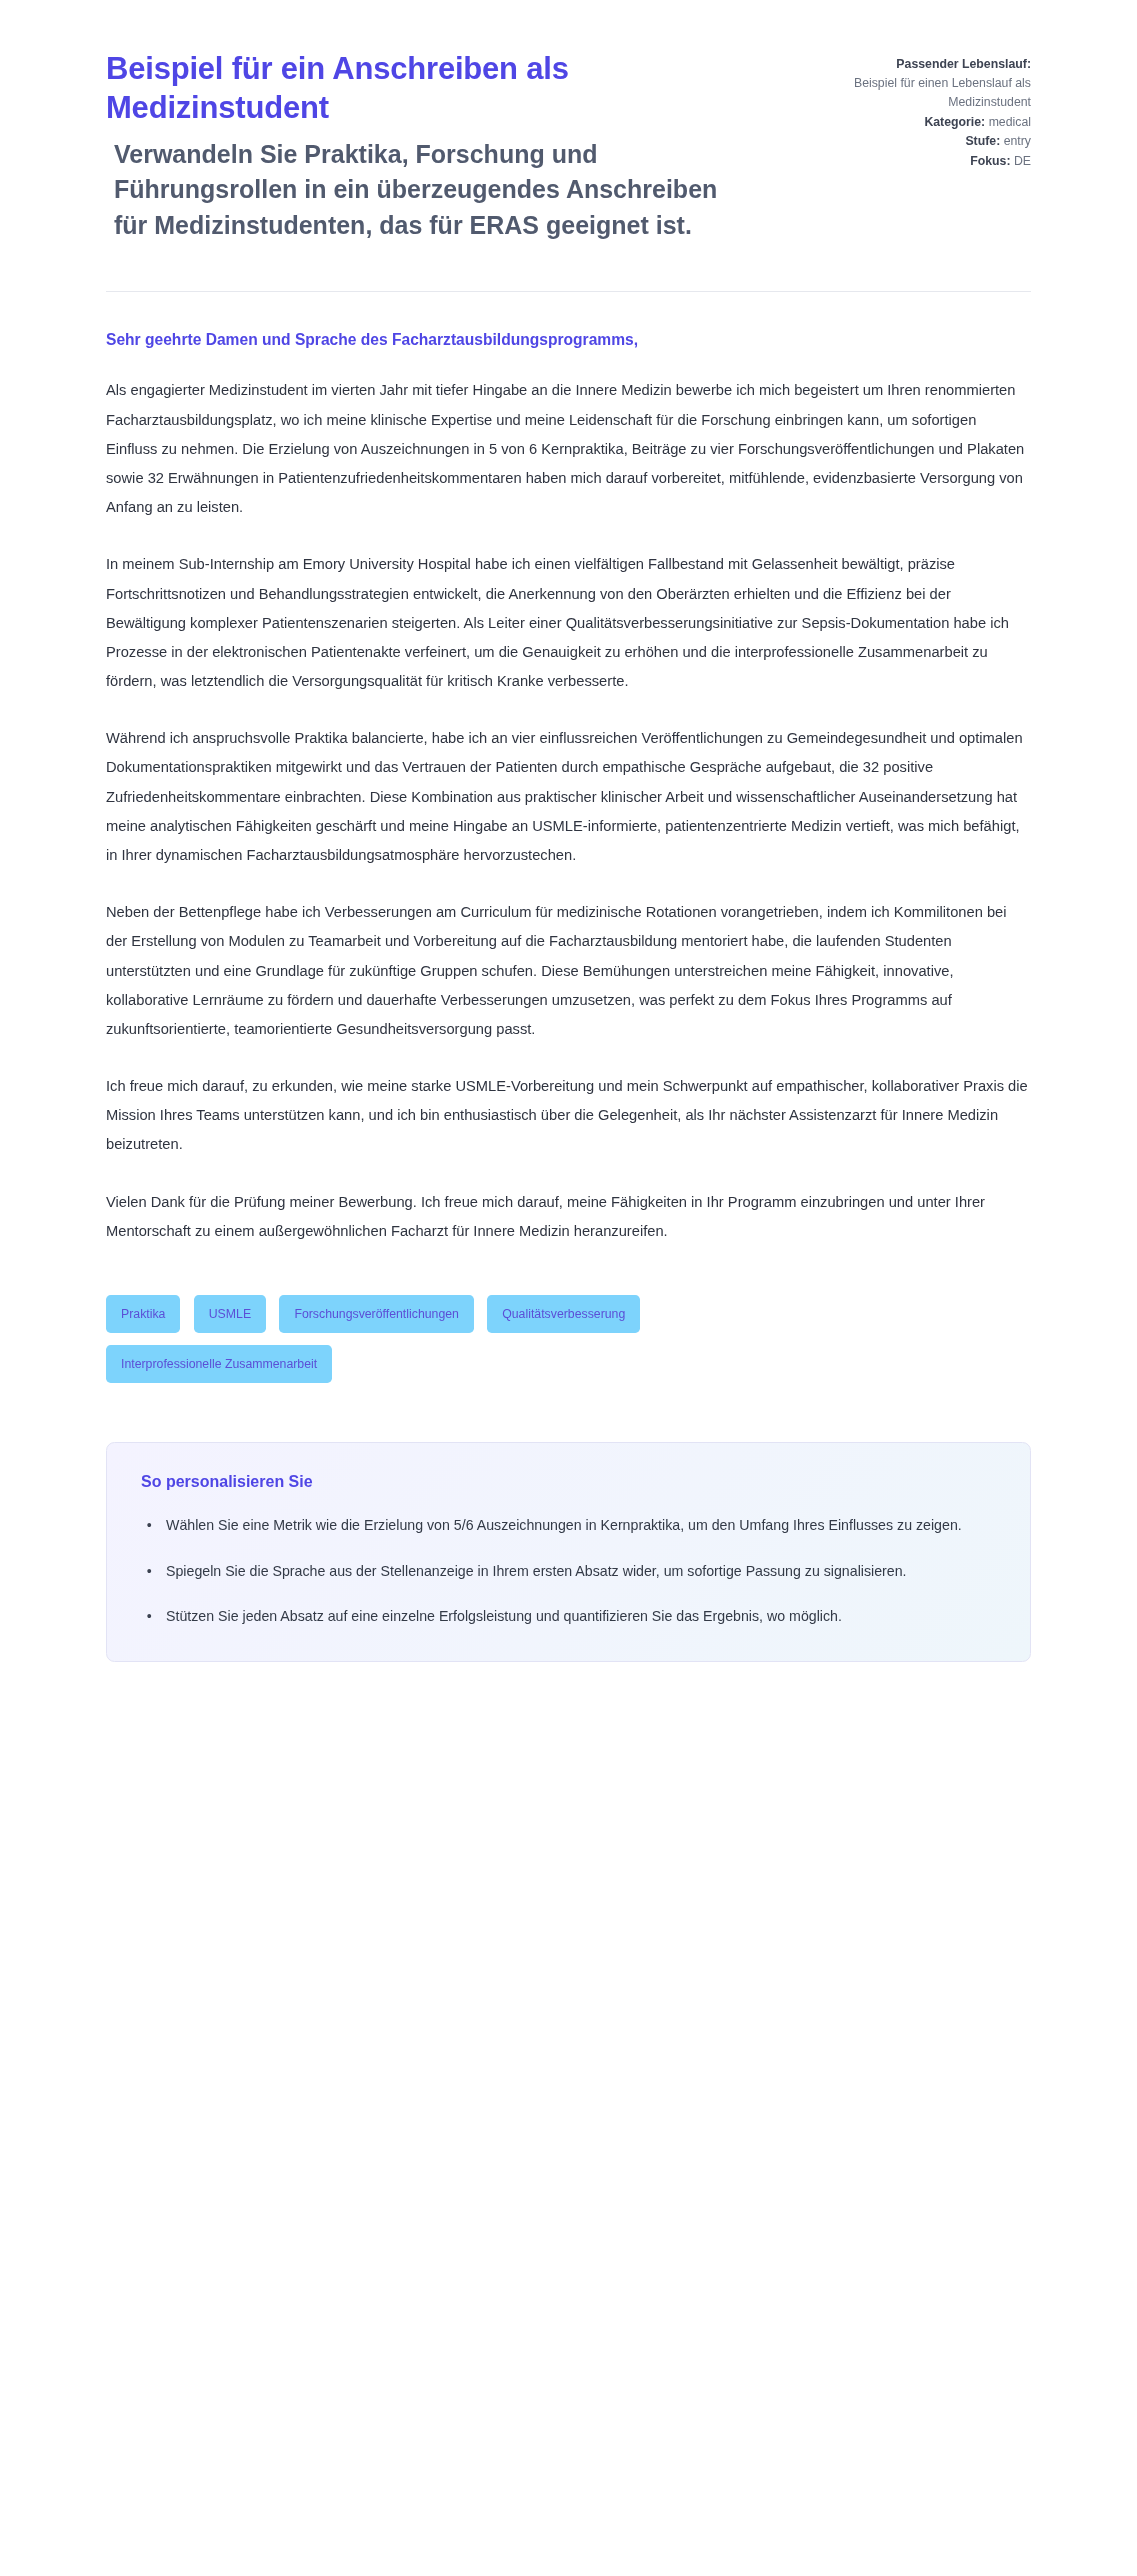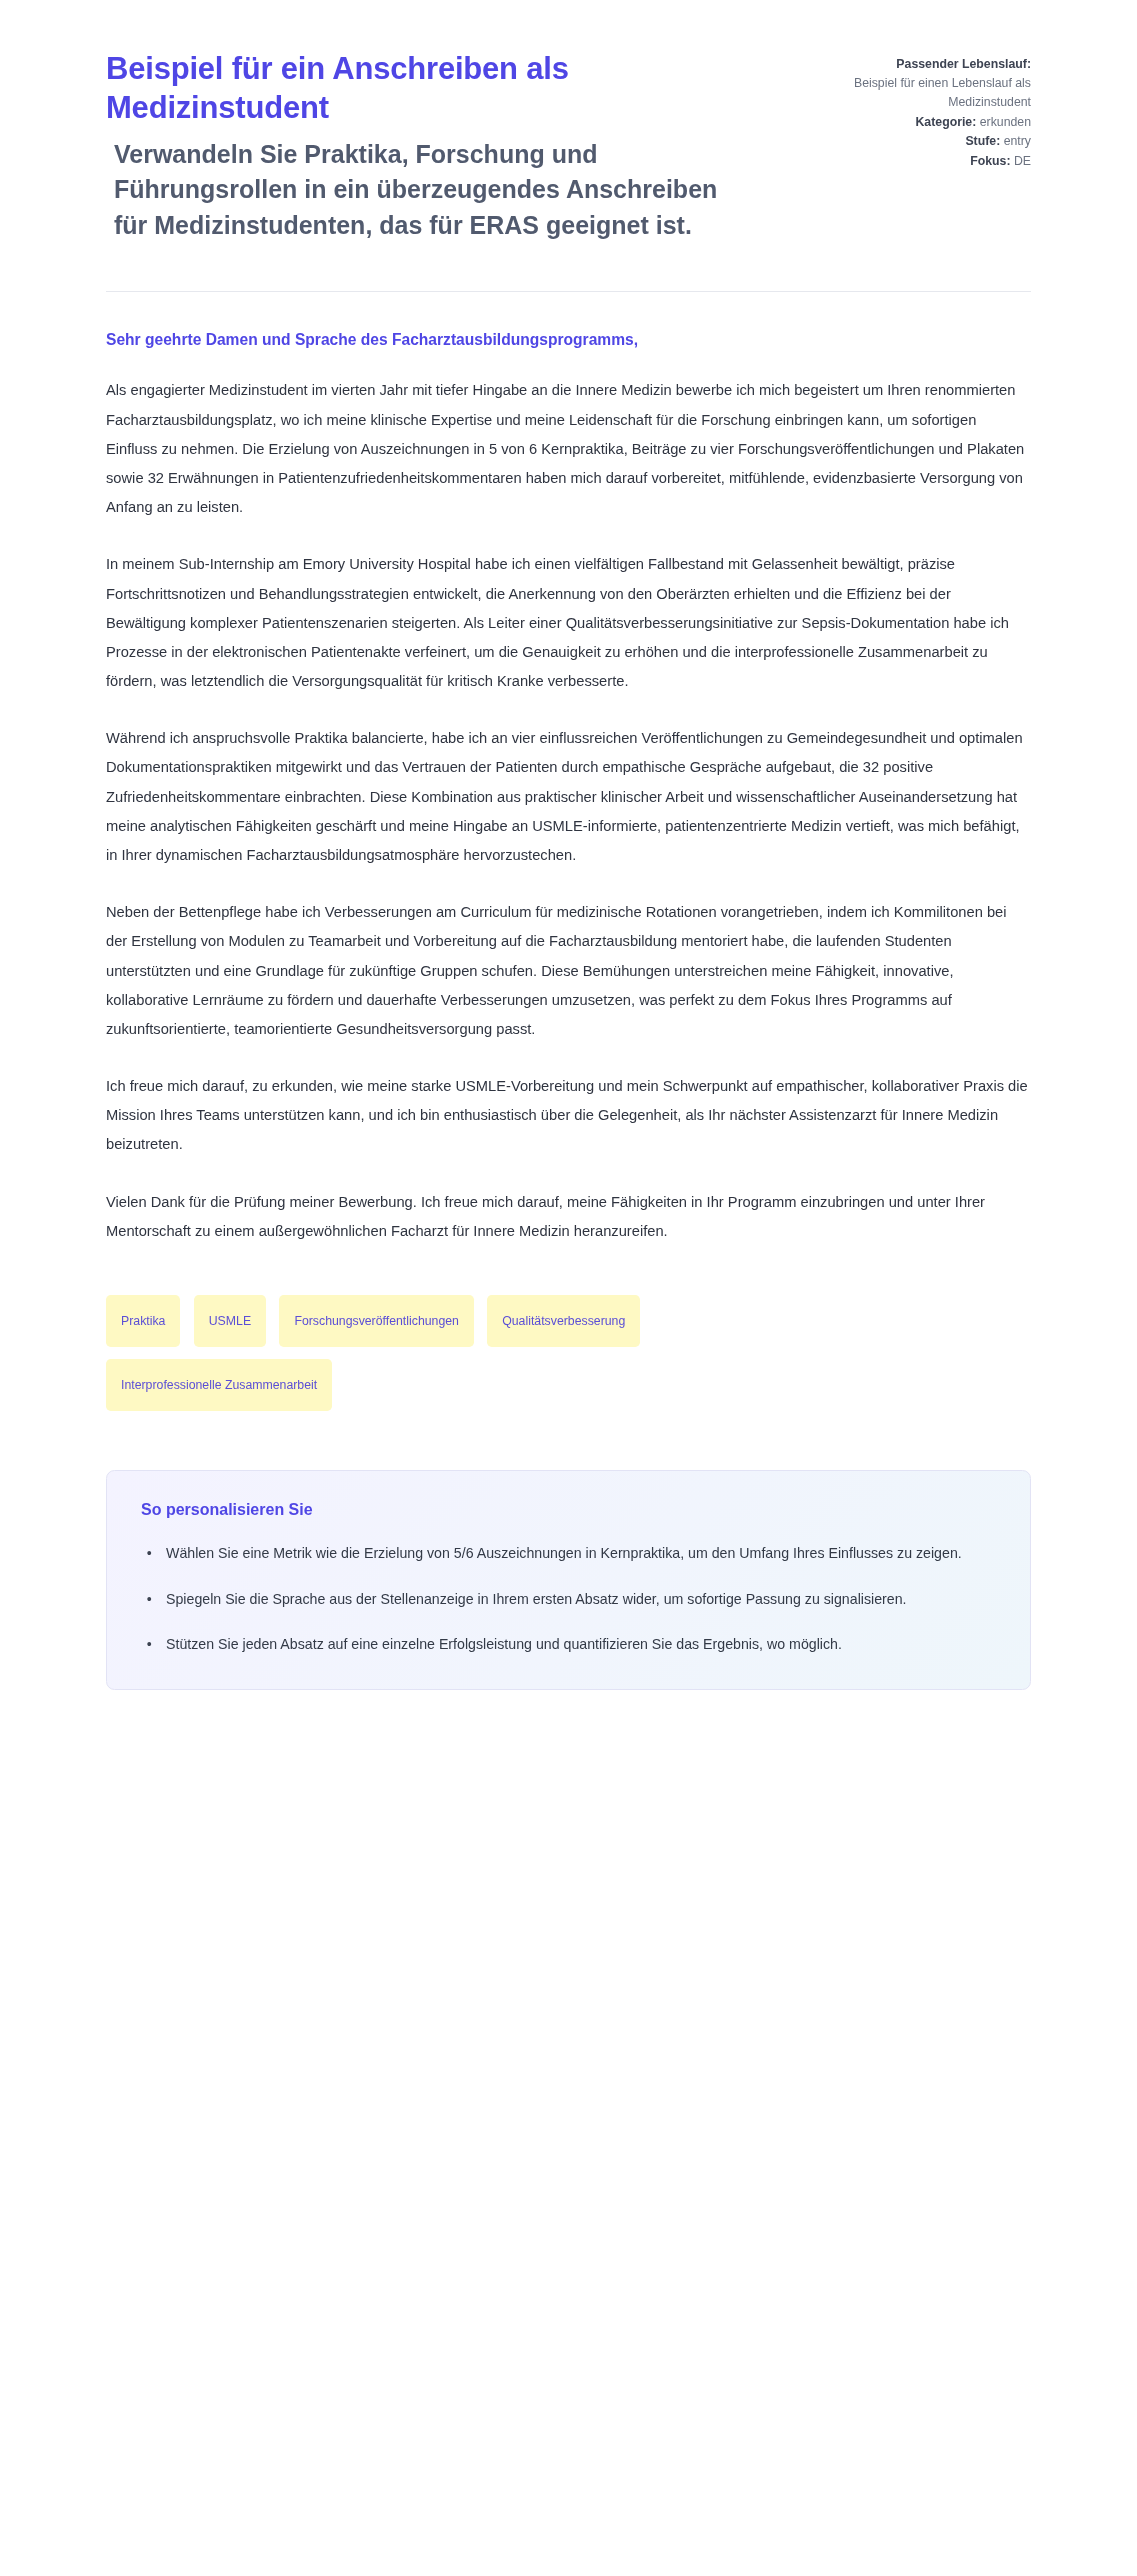--- a/index.html
+++ b/index.html
@@ -99,25 +99,25 @@
 
   
   .tag-list {
     margin-top: 49px;
     display: flex;
     flex-wrap: wrap;
     gap: 11.4px 13.3px;
     max-width: 758px;
   }
   .tag {
-    background: #fef9c3;
+    background: #7dd3fc;
     color: #5b4fd6;
     font-size: 12.3px;
     line-height: 1;
-    padding: 20px 15px;
+    padding: 13px 15px;
     border-radius: 4.7px;
     white-space: nowrap;
   }
 
   
   .tips-card {
     margin-top: 59px;
     background: linear-gradient(135deg, #f4f3ff 0%, #f1f5fd 55%, #eef6fb 100%);
     border: 0.9px solid #e2e3f5;
     border-radius: 8.5px;
@@ -166,21 +166,21 @@
 
     <aside class="header-meta">
       <div class="meta-row">
         <span class="meta-label">Passender Lebenslauf:</span>
       </div>
       <div class="meta-row">
         <span class="meta-value">Beispiel für einen Lebenslauf als Medizinstudent</span>
       </div>
       <div class="meta-row">
         <span class="meta-label">Kategorie:</span>
-        <span class="meta-value">erkunden</span>
+        <span class="meta-value">medical</span>
       </div>
       <div class="meta-row">
         <span class="meta-label">Stufe:</span>
         <span class="meta-value">entry</span>
       </div>
       <div class="meta-row">
         <span class="meta-label">Fokus:</span>
         <span class="meta-value">DE</span>
       </div>
     </aside>

